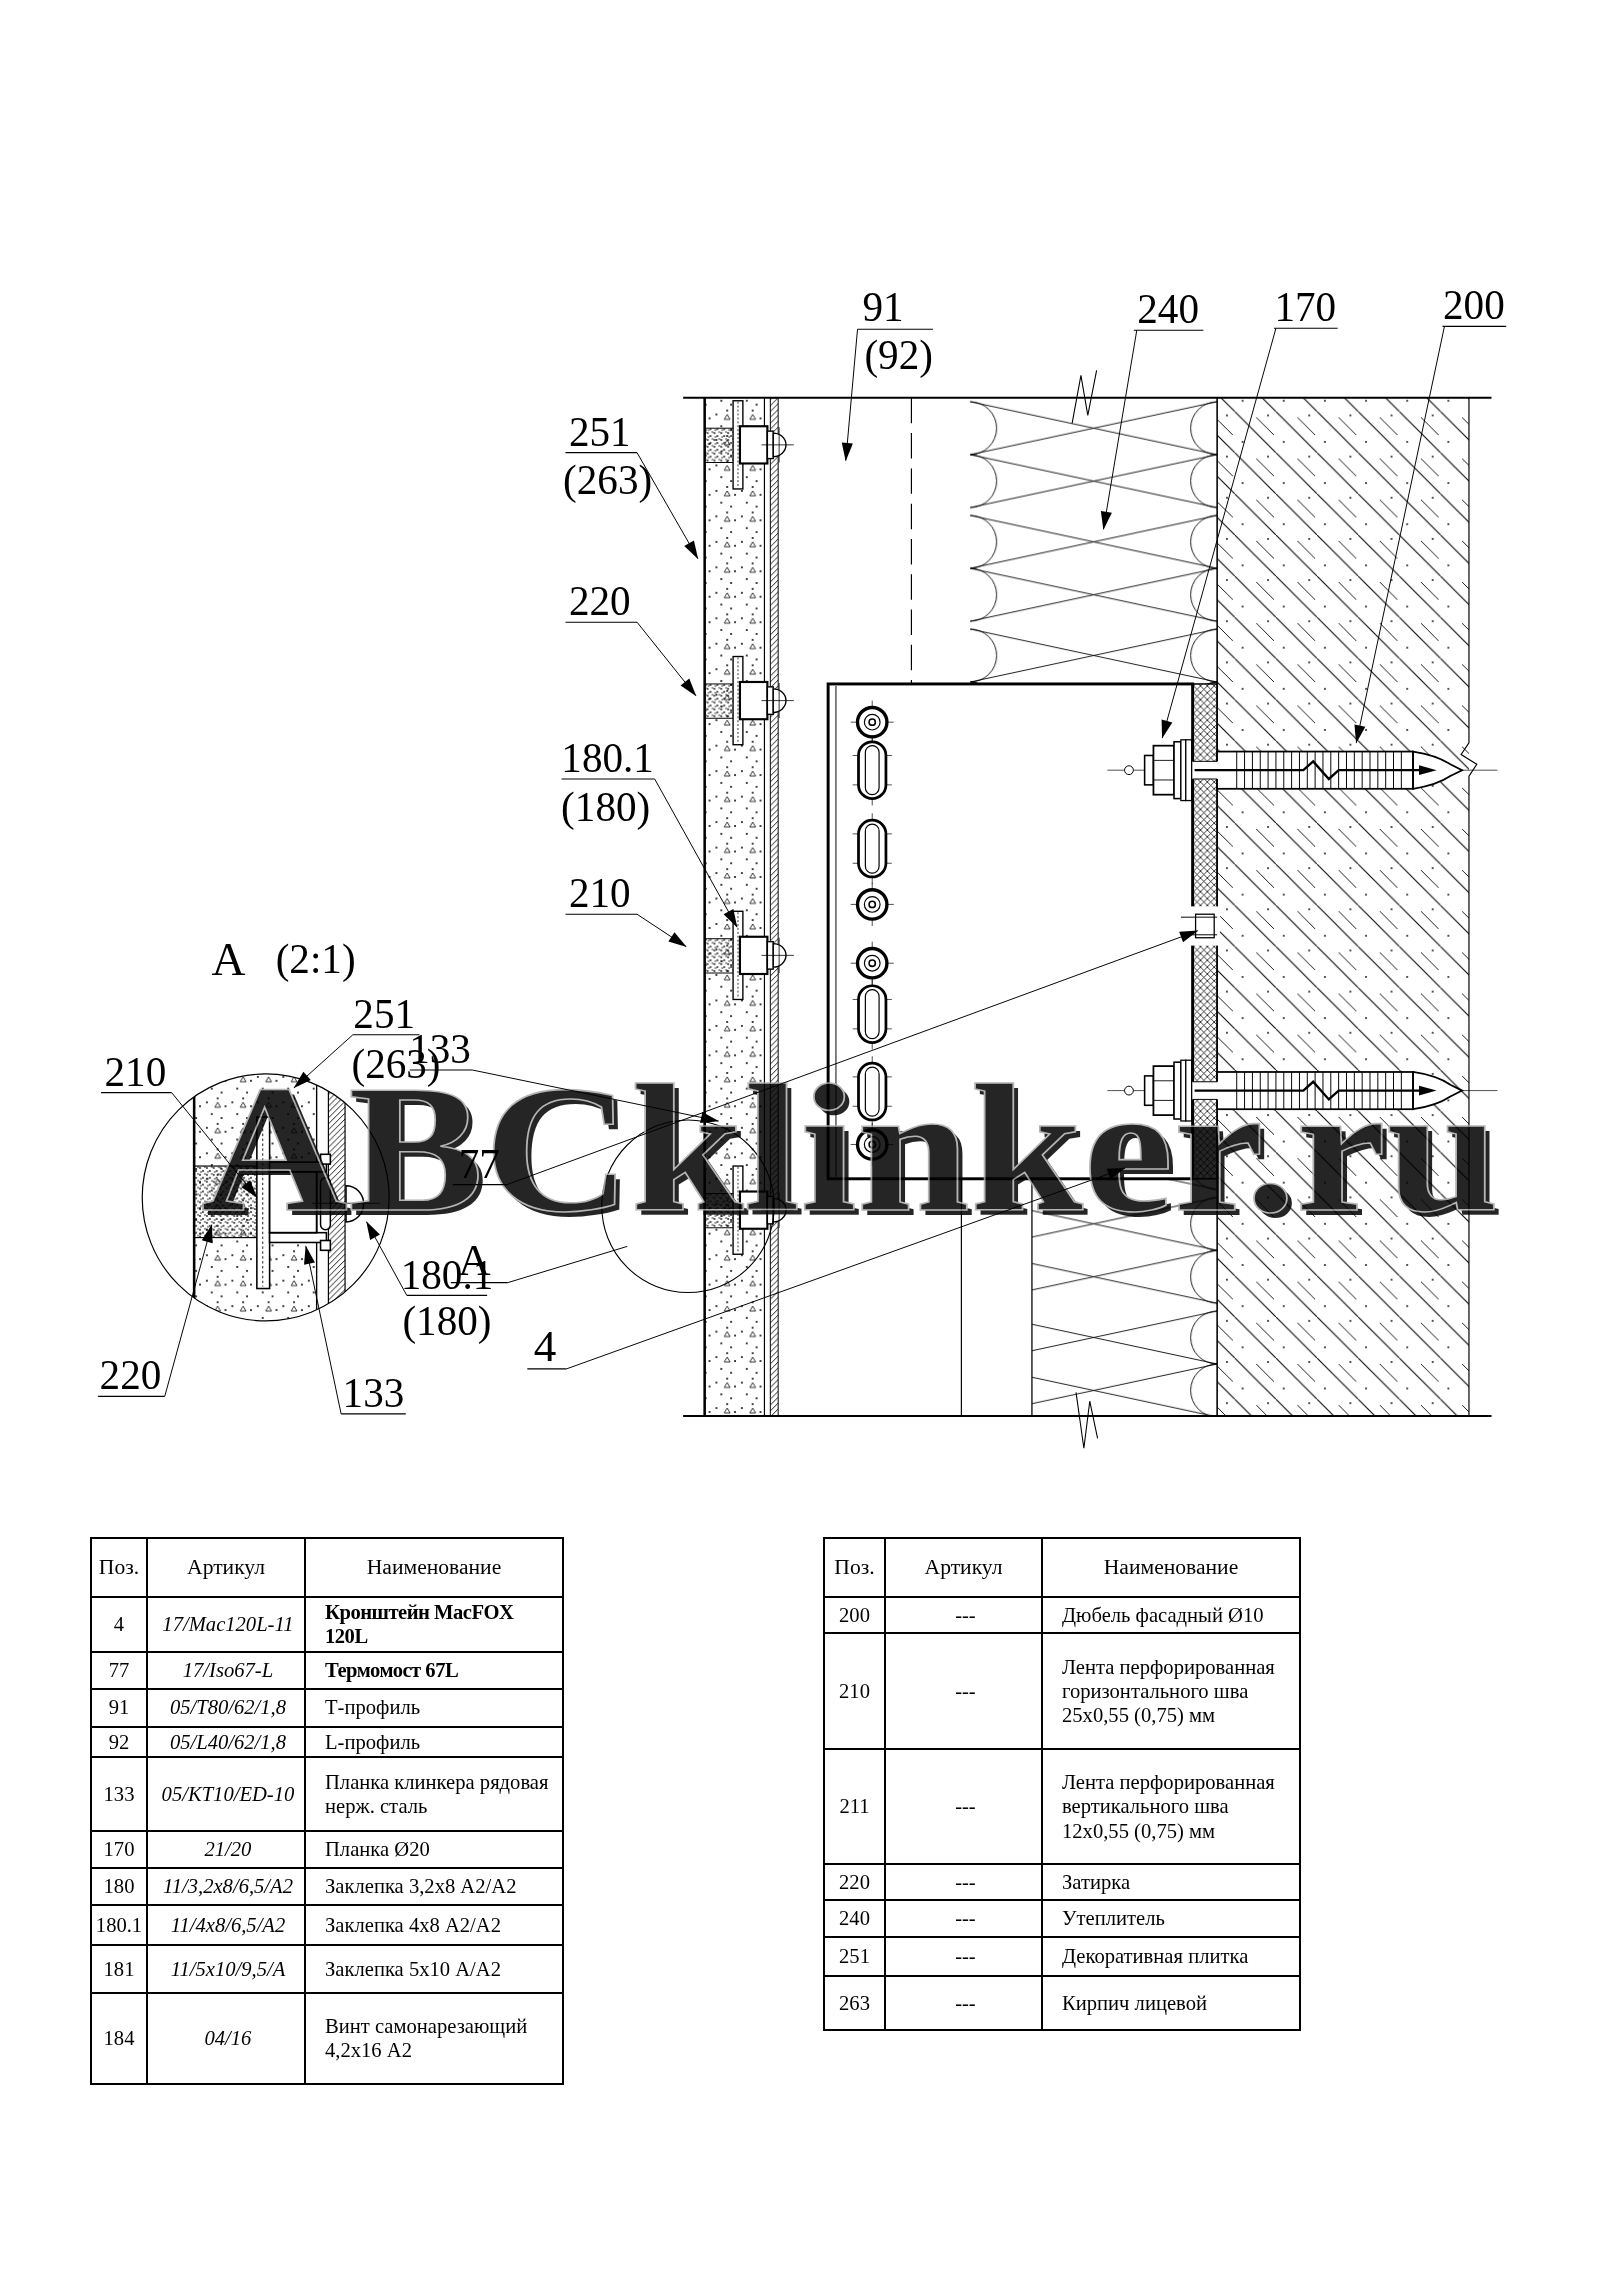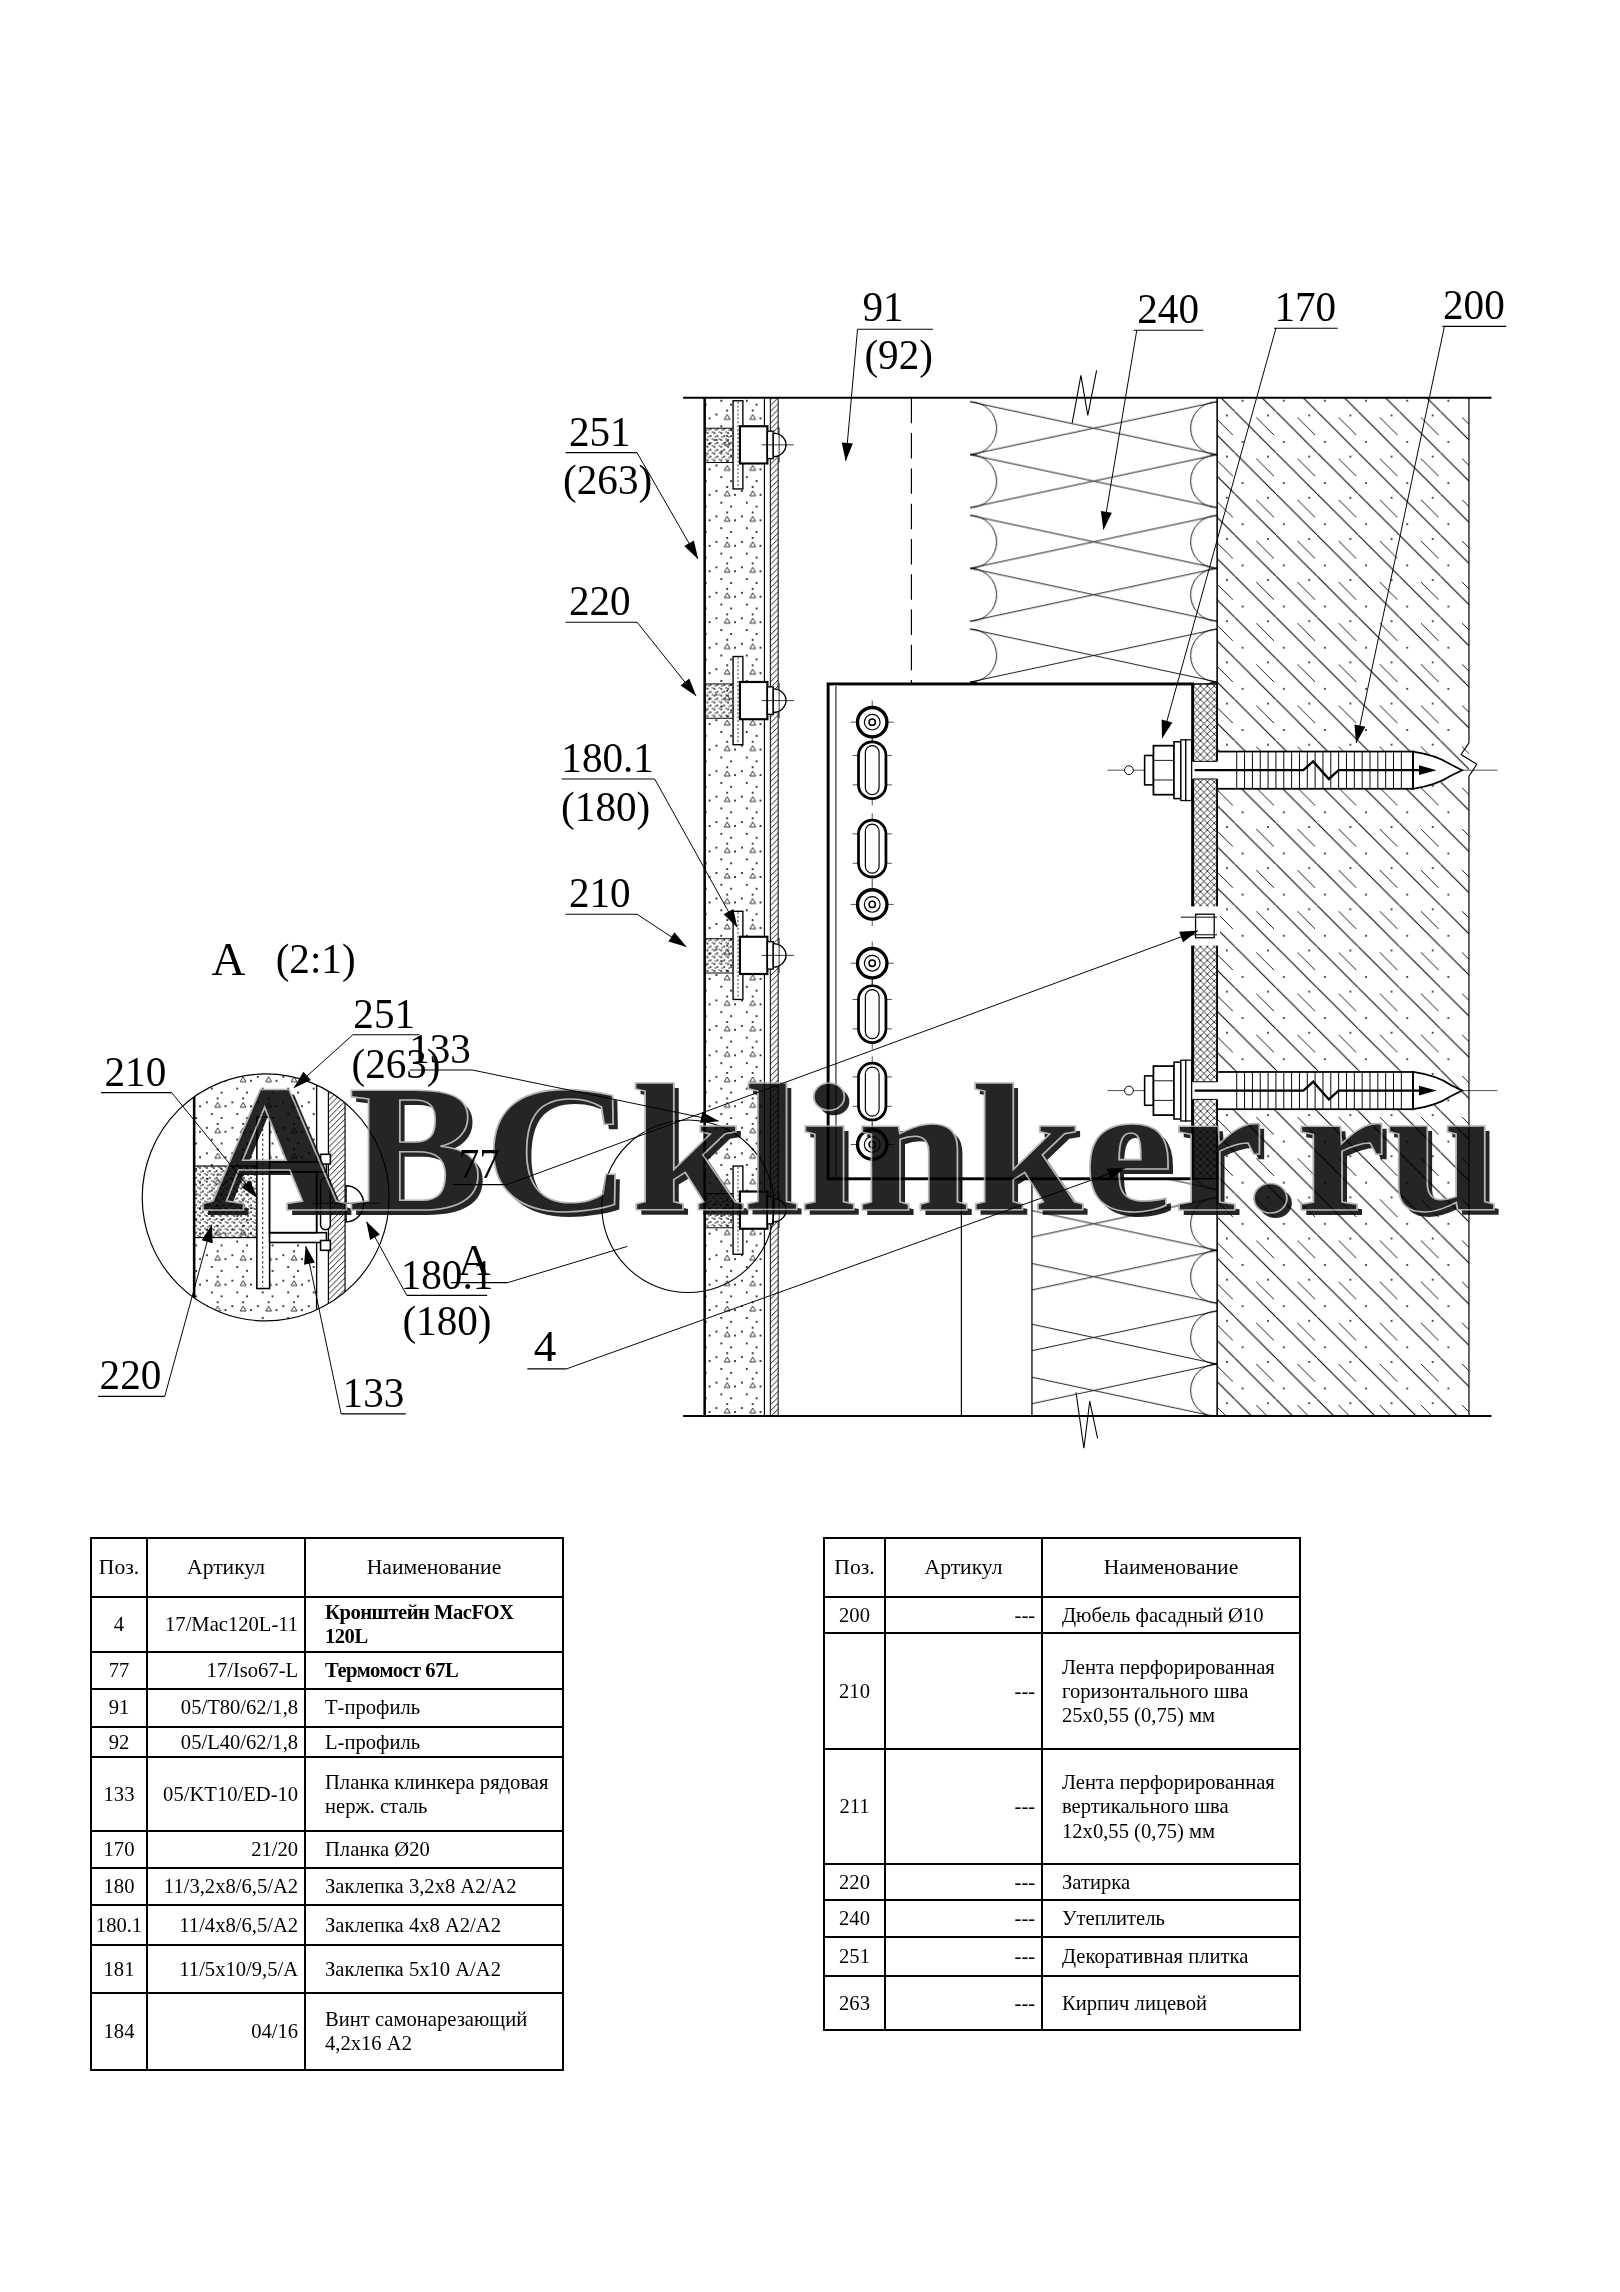--- a/index.html
+++ b/index.html
@@ -7,21 +7,21 @@
         font-family:"Liberation Serif",serif;color:#000;}
   svg text{font-family:"Liberation Serif",serif;fill:#000;}
   svg .wm{font-family:"DejaVu Sans",sans-serif;font-weight:bold;}
   table.parts{position:absolute;border-collapse:collapse;table-layout:fixed;
               font-size:20.6px;line-height:1.18;color:#000;}
   table.parts, table.parts td, table.parts th{border:2px solid #000;}
   table.parts{border-width:2.9px;}
   table.parts th{border-bottom-width:2.9px;font-weight:normal;font-size:21.6px;text-align:center;vertical-align:middle;}
   table.parts td{vertical-align:middle;padding:2px 5.9px;}
   table.parts td.pos{text-align:center;padding:2px 2px;}
-  table.parts td.art{text-align:right;padding-left:9.8px;}
+  table.parts td.art{text-align:center;padding-left:9.8px;font-style:italic;}
   table.parts td.nam{text-align:left;padding-left:19px;padding-right:5.9px;}
   tr.b td.nam{font-weight:bold;letter-spacing:-0.5px;}
   #t-left{left:90px;top:1537px;width:471px;}
   #t-right{left:823px;top:1537px;width:475px;}
 </style>
 </head>
 <body>
 
 <div class="page">
 
@@ -368,21 +368,21 @@
   <tr style="height:40px">
     <td class="pos">180.1</td>
     <td class="art">11/4x8/6,5/A2</td>
     <td class="nam">Заклепка 4x8 А2/А2</td>
   </tr>
   <tr style="height:48px">
     <td class="pos">181</td>
     <td class="art">11/5x10/9,5/A</td>
     <td class="nam">Заклепка 5x10 А/А2</td>
   </tr>
-  <tr style="height:77px">
+  <tr style="height:91px">
     <td class="pos">184</td>
     <td class="art">04/16</td>
     <td class="nam">Винт самонарезающий 4,2x16 А2</td>
   </tr>
 </tbody>
     </table>
 
 
 <table class="parts" id="t-right">
   <colgroup>

